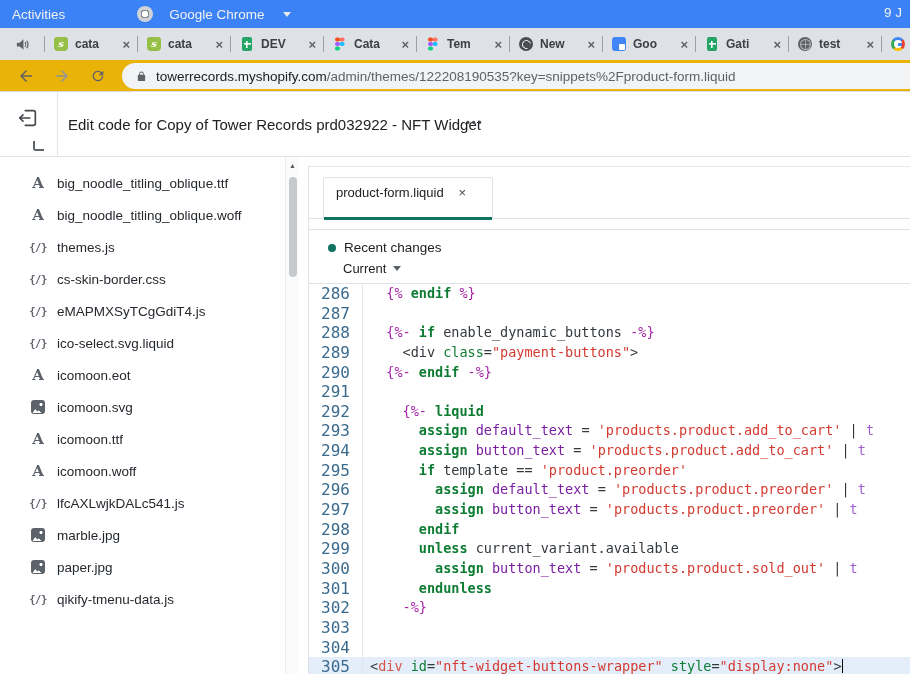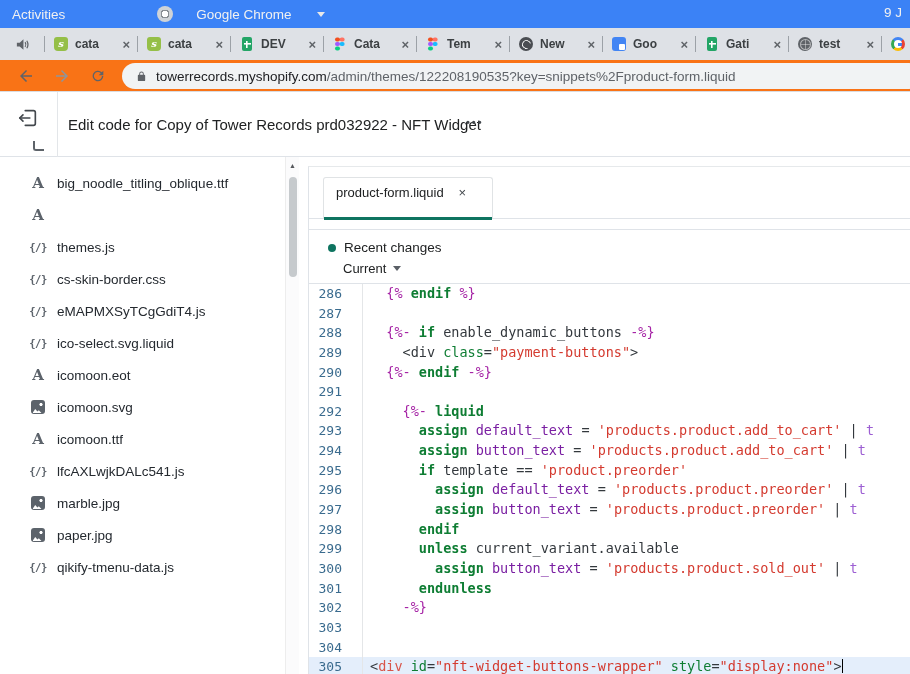--- a/index.html
+++ b/index.html
@@ -3,21 +3,21 @@
 <meta charset="utf-8">
 <style>
   * { margin:0; padding:0; box-sizing:border-box; }
   html,body { width:910px; height:674px; overflow:hidden; background:#fff;
     font-family:"Liberation Sans", sans-serif; }
 
   
   #desktop-bar { position:absolute; left:0; top:0; width:910px; height:28px;
     background:#3b82f6; color:#f1f1f1; display:flex; align-items:center; }
   #activities { margin-left:12px; font-size:13.5px; }
-  #chrome-menu { display:flex; align-items:center; gap:23px; margin-left:92px; font-size:13.5px; }
+  #chrome-menu { display:flex; align-items:center; gap:16px; margin-left:72px; font-size:13.5px; }
   .chrome-logo { width:16px; height:16px; border-radius:50%;
     background:radial-gradient(circle,#ffffff 0 3px,#8a8f94 3px 4.5px,#cfd3d7 4.5px 8px); }
   .menu-caret { width:0; height:0; border-left:4px solid transparent; border-right:4px solid transparent;
     border-top:5px solid #e8e8e8; margin-left:2px; }
   #clock { position:absolute; left:884px; top:5px; font-size:13.5px; white-space:nowrap; }
 
   
   #tab-strip { position:absolute; left:0; top:28px; width:910px; height:32px;
     background:#dee1e6; display:flex; align-items:center; }
   #mute-btn { width:44px; display:flex; justify-content:center; align-items:center; flex:none; }
@@ -51,21 +51,21 @@
   [data-icon="globe"]::after { content:""; position:relative; width:9px; height:9px; border-radius:50%;
     border:1px solid #ffffff88;
     background:linear-gradient(#ffffff66,#ffffff66) center/9px 1px no-repeat,
                linear-gradient(#ffffff66,#ffffff66) center/1px 9px no-repeat; }
   [data-icon="google"]::before { inset:1px; border-radius:50%;
     background:conic-gradient(from -45deg,#4285f4 0 25%,#ea4335 25% 50%,#fbbc05 50% 75%,#34a853 75% 100%); }
   [data-icon="google"]::after { content:""; position:absolute; inset:4px; border-radius:50%;
     background:linear-gradient(#4285f4,#4285f4) right 0px center/4px 3px no-repeat,#fff; }
 
   
-  #toolbar { position:absolute; left:0; top:60px; width:910px; height:32px; background:#f97316;
+  #toolbar { position:absolute; left:0; top:60px; width:910px; height:32px; background:#eab308;
     border-bottom:1px solid #dadce0; }
   .nav-btn { position:absolute; top:6px; width:20px; height:20px; display:flex;
     align-items:center; justify-content:center; }
   #btn-back { left:16px; } #btn-forward { left:52px; } #btn-reload { left:88px; }
   #omnibox { position:absolute; left:122px; top:3px; width:800px; height:26px; border-radius:13px;
     background:#f1f3f4; display:flex; align-items:center; padding-left:14px; }
   #lock-icon { margin-right:9px; display:flex; }
   #url { font-size:13.5px; white-space:nowrap; }
   #url .domain { color:#202124; } #url .path { color:#5f6368; }
 
@@ -125,22 +125,22 @@
   #version-select { display:flex; align-items:center; gap:7px; margin:6px 0 0 15px; cursor:pointer; }
   #version-label { font-size:13px; color:#202223; }
   .dd-caret { width:0; height:0; border-left:4px solid transparent; border-right:4px solid transparent;
     border-top:5px solid #5a5f66; }
 
   
   #code-area { position:absolute; left:0; top:117px; width:602px; height:391px; overflow:hidden;
     font-family:"DejaVu Sans Mono", monospace; }
   .code-line { display:flex; height:19.65px; line-height:19.65px; font-size:13.5px; white-space:pre; }
   .code-line.active { background:#e4eefb; }
-  .ln { width:54px; flex:none; text-align:right; padding-right:20px; color:#3a6b8e;
-    font-size:13px; border-right:1px solid #e4e6e8; }
+  .ln { width:54px; flex:none; text-align:right; padding-right:12px; color:#3a6b8e;
+    font-size:16px; border-right:1px solid #e4e6e8; }
   .lc { padding-left:7px; flex:1; overflow:hidden; }
   .tk-p { color:#33383d; }
   .tk-d { color:#a625a6; }
   .tk-k { color:#0e7d33; font-weight:700; }
   .tk-a { color:#0e7d33; }
   .tk-s { color:#d43a2f; }
   .tk-v { color:#7a1fa2; }
   .tk-f { color:#9d5fd3; }
   .tk-t { color:#d8554a; }
   .caret { display:inline-block; width:1.5px; height:14px; background:#000; vertical-align:-2px; }
@@ -272,20 +272,21 @@
 
 <div id="file-sidebar">
 
     <div class="file-item">
       <span class="ficon" data-type="font"></span>
       <span class="file-label">big_noodle_titling_oblique.ttf</span>
     </div>
 
     <div class="file-item">
       <span class="ficon" data-type="font"></span>
+      <span class="file-label">big_noodle_titling_oblique.woff</span>
     </div>
 
 
     <div class="file-item">
       <span class="ficon" data-type="code"></span>
       <span class="file-label">themes.js</span>
     </div>
 
     <div class="file-item">
       <span class="ficon" data-type="code"></span>
@@ -310,20 +311,24 @@
     <div class="file-item">
       <span class="ficon" data-type="image"></span>
       <span class="file-label">icomoon.svg</span>
     </div>
 
     <div class="file-item">
       <span class="ficon" data-type="font"></span>
       <span class="file-label">icomoon.ttf</span>
     </div>
 
+    <div class="file-item">
+      <span class="ficon" data-type="font"></span>
+      <span class="file-label">icomoon.woff</span>
+    </div>
 
     <div class="file-item">
       <span class="ficon" data-type="code"></span>
       <span class="file-label">lfcAXLwjkDALc541.js</span>
     </div>
 
     <div class="file-item">
       <span class="ficon" data-type="image"></span>
       <span class="file-label">marble.jpg</span>
     </div>

